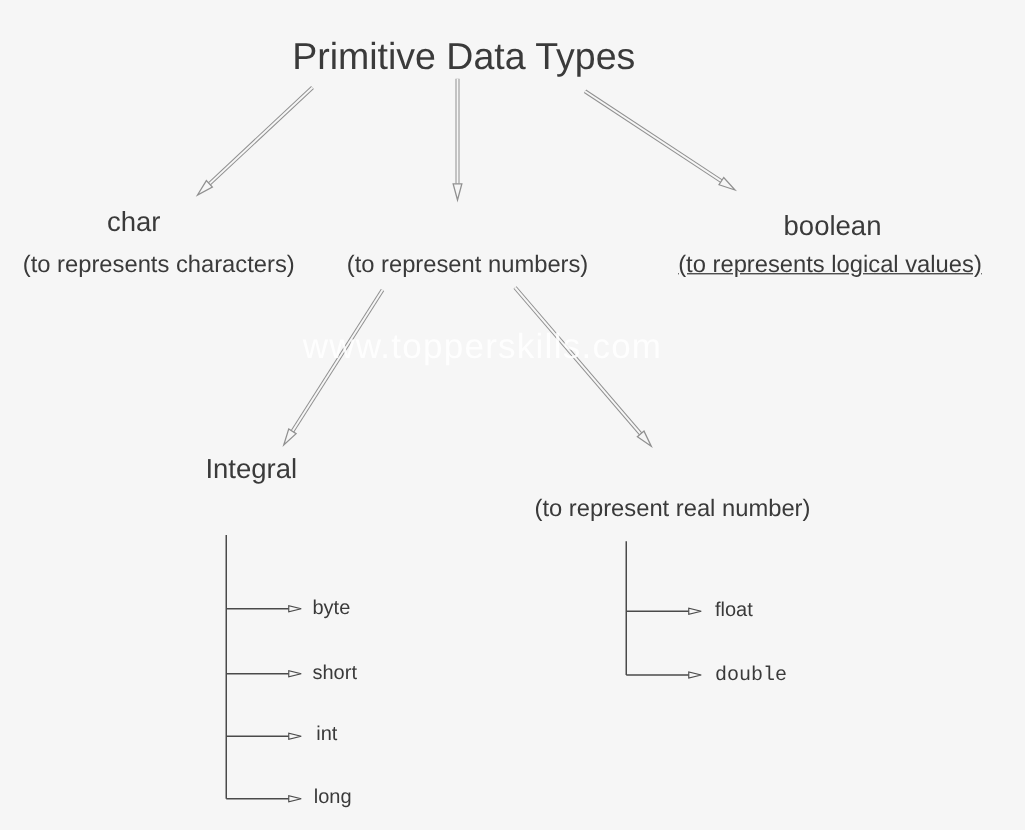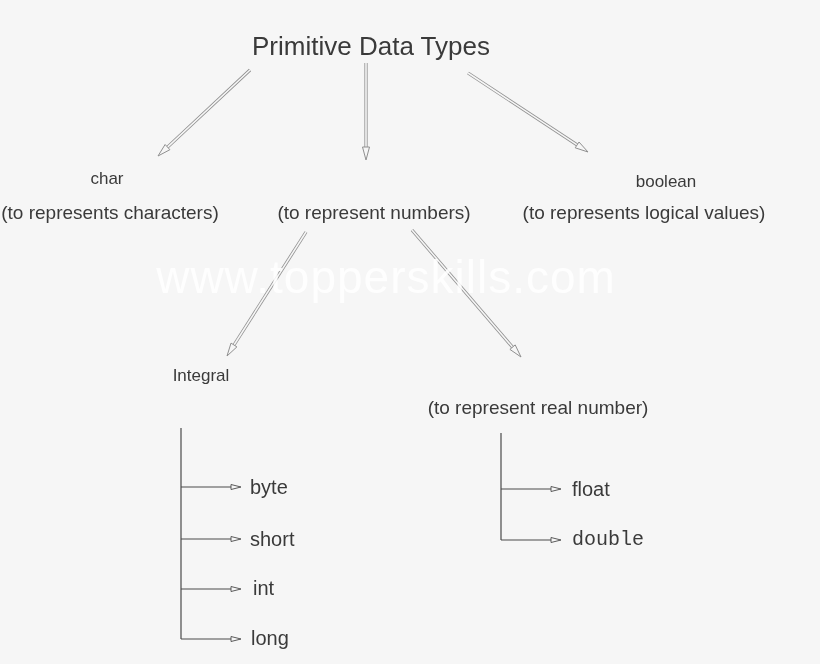--- a/index.html
+++ b/index.html
@@ -20,35 +20,35 @@
     position: absolute;
     left: 0; top: 0;
     width: 820px; height: 664px;
   }
   .label {
     position: absolute;
     white-space: nowrap;
     transform: translate(-50%, -50%);
     line-height: 1;
   }
-  .title { font-size: 26px; }
-  .node  { font-size: 17px; }
+  .title { font-size: 30px; }
+  .node  { font-size: 22px; }
   .desc  { font-size: 19px; }
   .leaf  {
     position: absolute;
     white-space: nowrap;
     transform: translateY(-50%);
-    font-size: 20px;
+    font-size: 16px;
     line-height: 1;
   }
   .watermark {
     position: absolute;
     white-space: nowrap;
     transform: translate(-50%, -50%);
-    font-size: 46px;
+    font-size: 28px;
     letter-spacing: 1px;
     color: rgba(255, 255, 255, 0.85);
   }
 </style>
 </head>
 <body>
 
 <div class="canvas">
 
   <svg class="layer" viewBox="0 0 820 664" aria-hidden="true">
@@ -99,26 +99,26 @@
       <line x1="501" y1="540" x2="551" y2="540"></line>
       <polygon points="561,540 551,537.5 551,542.5" stroke-width="0.9"></polygon>
     </g>
   </svg>
 
   <div class="watermark" style="left:386px; top:277px;">www.topperskills.com</div>
 
   <div class="label title" style="left:371px; top:46px;">Primitive Data Types</div>
 
   <div class="label node" style="left:107px; top:178px;">char</div>
-  <div class="label desc" style="left:110px; top:212px;">(to represents characters)</div>
+  <div class="label desc" style="left:127px; top:212px;">(to represents characters)</div>
 
   <div class="label desc" style="left:374px; top:212px;">(to represent numbers)</div>
 
   <div class="label node" style="left:666px; top:181px;">boolean</div>
-  <div class="label desc" style="left:644px; top:212px;">(to represents logical values)</div>
+  <div class="label desc" style="left:664px; top:212px;text-decoration:underline;">(to represents logical values)</div>
 
   <div class="label node" style="left:201px; top:375px;">Integral</div>
 
   <div class="label desc" style="left:538px; top:407px;">(to represent real number)</div>
 
   <div class="leaf" style="left:250px; top:487px;">byte</div>
   <div class="leaf" style="left:250px; top:539px;">short</div>
   <div class="leaf" style="left:253px; top:588px;">int</div>
   <div class="leaf" style="left:251px; top:638px;">long</div>
 

